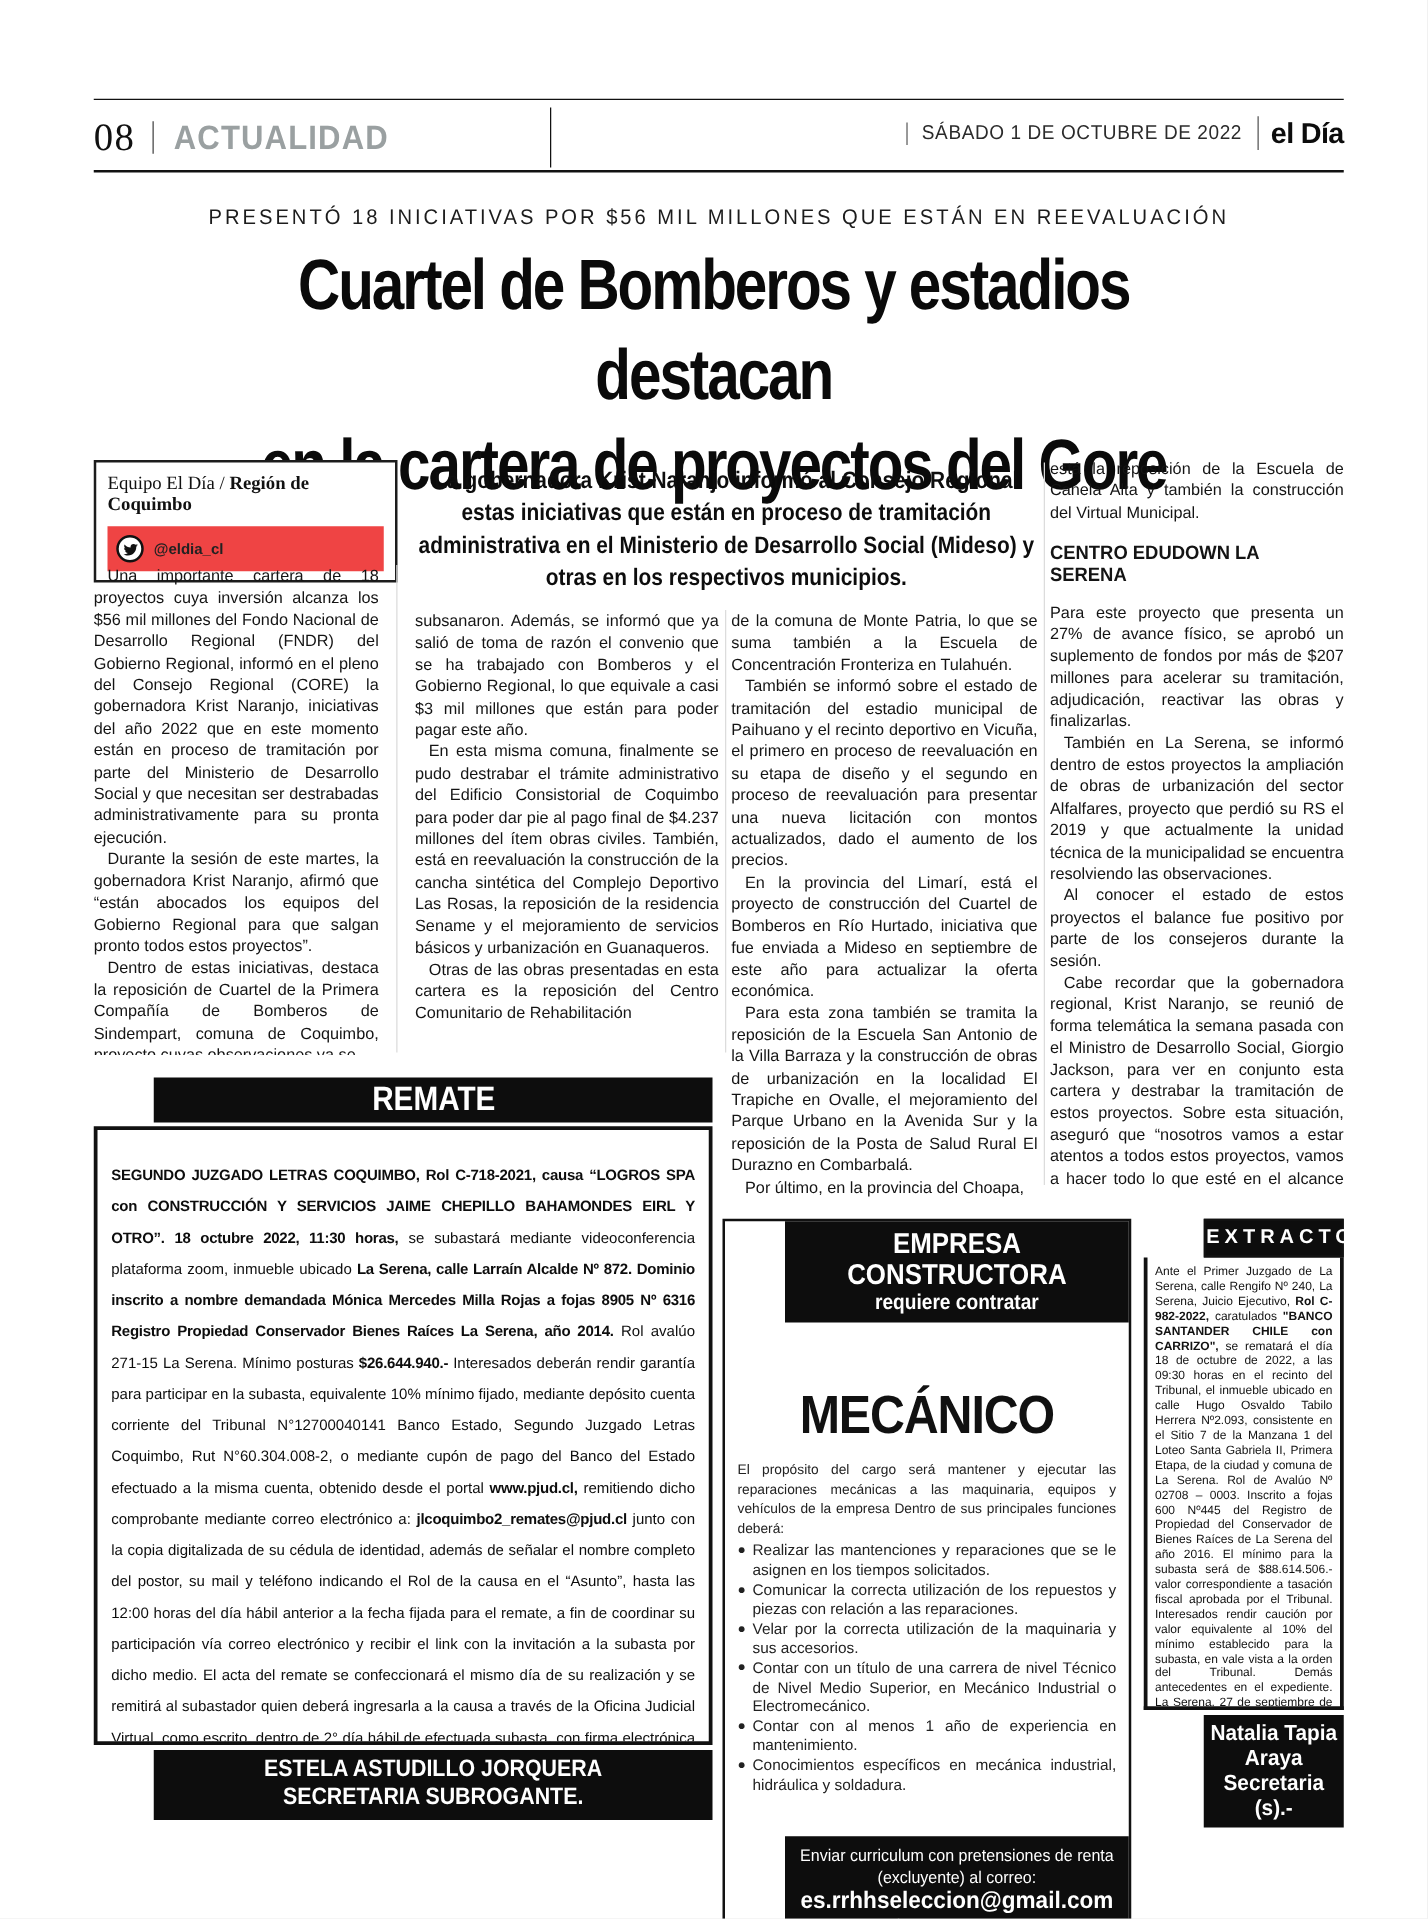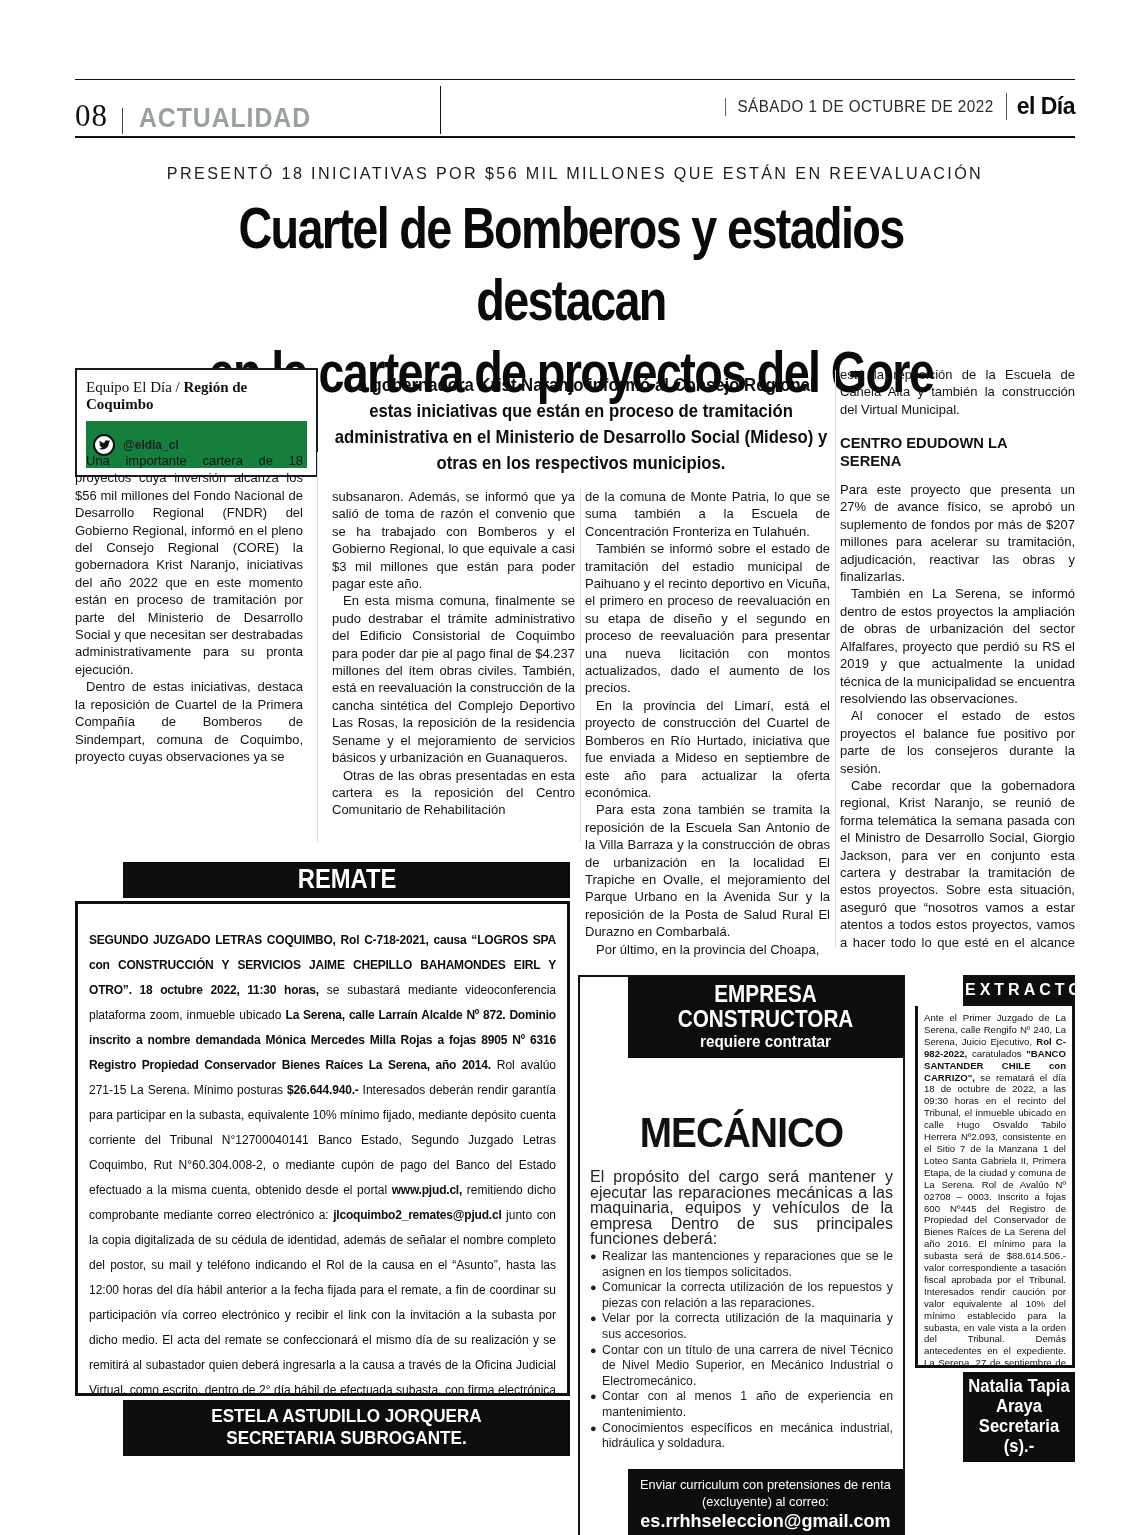--- a/index.html
+++ b/index.html
@@ -2,40 +2,40 @@
 <html><head>
 <meta charset="utf-8">
 <style>
   html,body{margin:0;padding:0;background:#e8e8e8;}
   .page{position:relative;width:1142px;height:1535px;background:#ffffff;margin:0 auto;
         font-family:"Liberation Sans",sans-serif;color:#111;overflow:hidden;}
 
   
   .rule-top{position:absolute;left:75px;width:1000px;top:79px;height:1px;background:#111;}
   .rule-bottom{position:absolute;left:75px;width:1000px;top:136px;height:2px;background:#111;}
-  .hdr-left{position:absolute;left:75px;top:86px;width:365px;height:48px;display:flex;align-items:flex-end;border-right:1px solid #111;}
+  .hdr-left{position:absolute;left:75px;top:86px;width:365px;height:48px;display:flex;align-items:center;border-right:1px solid #111;}
   .pageno{font-family:"Liberation Serif",serif;font-size:31px;color:#111;letter-spacing:1px;}
   .hdr-sep{width:1px;height:26px;background:#444;margin:0 16px 0 14px;}
   .section{font-size:27px;font-weight:bold;color:#9aa0a1;letter-spacing:1px;transform:scaleX(.92);transform-origin:left center;}
   .hdr-right{position:absolute;right:67px;top:93px;display:flex;align-items:center;gap:12px;}
   .hdr-date{font-size:16px;color:#2b2b2b;border-left:1px solid #555;padding-left:12px;transform:scaleX(.95);transform-origin:right center;letter-spacing:.5px;}
   .brand{font-size:23px;font-weight:bold;color:#0c0c0c;border-left:1px solid #555;padding-left:10px;letter-spacing:-.5px;}
 
   
   .kicker{position:absolute;left:75px;top:164px;width:1000px;text-align:center;
           font-size:17px;color:#1c1c1c;letter-spacing:2.5px;transform:scaleX(.95);}
   .headline{position:absolute;left:71px;top:192px;width:1000px;text-align:center;
             font-weight:bold;font-size:57px;line-height:72px;letter-spacing:-2px;color:#0a0a0a;
             transform:scaleX(.82);transform-origin:center top;}
 
   
   .byline{position:absolute;left:75px;top:368px;width:243px;border:2px solid #1c1c1c;background:#fff;padding:9px 9px 7px;box-sizing:border-box;}
   .byline-top{font-family:"Liberation Serif",serif;font-size:15px;color:#111;}
   .byline-top b{font-weight:bold;}
-  .tw-row{margin-top:8px;background:#15803d;display:flex;align-items:center;height:47px;padding-left:7px;}
+  .tw-row{margin-top:8px;background:#ef4444;display:flex;align-items:center;height:36px;padding-left:7px;}
   .tw-icon{width:22px;height:22px;border:2px solid #111;border-radius:50%;display:flex;align-items:center;justify-content:center;background:#fff;box-sizing:border-box;}
   .tw-icon svg{width:13px;height:13px;fill:#111;}
   .tw-handle{font-size:12px;font-weight:bold;color:#222;margin-left:8px;}
 
   
   .lead{position:absolute;left:332px;top:372px;width:566px;transform:scaleX(.88);transform-origin:left top;
         font-weight:bold;font-size:19px;line-height:26px;text-align:center;color:#0d0d0d;}
   .col{position:absolute;font-size:13px;line-height:17.4px;text-align:justify;color:#141414;overflow:hidden;}
   .col .para{margin:0;text-indent:11px;}
   .cont .para:first-child{text-indent:0;}
@@ -61,21 +61,21 @@
   .remate-foot div{transform:scaleX(.9);}
 
   
   .empresa{position:absolute;left:578px;top:975px;width:327px;height:585px;display:flex;flex-direction:column;
            border:2px solid #111;box-sizing:border-box;}
   .emp-head{padding:5px 0 7px;}
   .emp-head .l1{font-size:23px;font-weight:bold;line-height:25px;transform:scaleX(.9);}
   .emp-head .l2{font-size:17px;font-weight:bold;line-height:19px;transform:scaleX(.9);}
   .emp-body{flex:1;padding:4px 10px 0;overflow:hidden;margin-top:40px;}
   .emp-title{text-align:center;font-weight:bold;font-size:43px;letter-spacing:-1px;margin:6px 0 12px;transform:scaleX(.9);}
-  .emp-intro{font-size:16px;line-height:15.6px;text-align:justify;margin:0 0 2px;color:#222;}
+  .emp-intro{font-size:11px;line-height:15.6px;text-align:justify;margin:0 0 2px;color:#222;}
   .bullet-row{display:flex;font-size:12.3px;line-height:15.6px;color:#222;}
   .bullet-row .dot{width:12px;flex:none;font-size:11px;}
   .bullet-row .bt{flex:1;text-align:justify;}
   .emp-foot{padding:7px 4px 9px;}
   .emp-foot .f1,.emp-foot .f2,.emp-foot .f4{font-size:13.5px;line-height:17px;transform:scaleX(.95);}
   .emp-foot .f3{font-size:19px;font-weight:bold;line-height:22px;transform:scaleX(.95);}
 
   
   .extracto{position:absolute;left:915px;top:975px;width:160px;height:487px;display:flex;flex-direction:column;box-sizing:border-box;}
   .ext-head{padding:4px 0 5px;font-size:16px;font-weight:bold;letter-spacing:4px;border:2px solid #111;}
@@ -122,20 +122,21 @@
   </div>
 
   <div class="lead">La gobernadora Krist Naranjo informó al Consejo Regional estas iniciativas que están en proceso de tramitación administrativa en el Ministerio de Desarrollo Social (Mideso) y otras en los respectivos municipios.</div>
 
   <div class="colrule" id="rule1"></div>
   <div class="colrule" id="rule2"></div>
   <div class="colrule" id="rule3"></div>
 
   <div class="col" id="col1">
       <p class="para">Una importante cartera de 18 proyectos cuya inversión alcanza los $56 mil millones del Fondo Nacional de Desarrollo Regional (FNDR) del Gobierno Regional, informó en el pleno del Consejo Regional (CORE) la gobernadora Krist Naranjo, iniciativas del año 2022 que en este momento están en proceso de tramitación por parte del Ministerio de Desarrollo Social y que necesitan ser destrabadas administrativamente para su pronta ejecución.</p>
+      <p class="para">Durante la sesión de este martes, la gobernadora Krist Naranjo, afirmó que “están abocados los equipos del Gobierno Regional para que salgan pronto todos estos proyectos”.</p>
       <p class="para">Dentro de estas iniciativas, destaca la reposición de Cuartel de la Primera Compañía de Bomberos de Sindempart, comuna de Coquimbo, proyecto cuyas observaciones ya se</p>
     </div>
   <div class="col cont" id="col2">
       <p class="para">subsanaron. Además, se informó que ya salió de toma de razón el convenio que se ha trabajado con Bomberos y el Gobierno Regional, lo que equivale a casi $3 mil millones que están para poder pagar este año.</p>
       <p class="para">En esta misma comuna, finalmente se pudo destrabar el trámite administrativo del Edificio Consistorial de Coquimbo para poder dar pie al pago final de $4.237 millones del ítem obras civiles. También, está en reevaluación la construcción de la cancha sintética del Complejo Deportivo Las Rosas, la reposición de la residencia Sename y el mejoramiento de servicios básicos y urbanización en Guanaqueros.</p>
       <p class="para">Otras de las obras presentadas en esta cartera es la reposición del Centro Comunitario de Rehabilitación</p>
     </div>
   <div class="col cont" id="col3">
       <p class="para">de la comuna de Monte Patria, lo que se suma también a la Escuela de Concentración Fronteriza en Tulahuén.</p>
       <p class="para">También se informó sobre el estado de tramitación del estadio municipal de Paihuano y el recinto deportivo en Vicuña, el primero en proceso de reevaluación en su etapa de diseño y el segundo en proceso de reevaluación para presentar una nueva licitación con montos actualizados, dado el aumento de los precios.</p>

